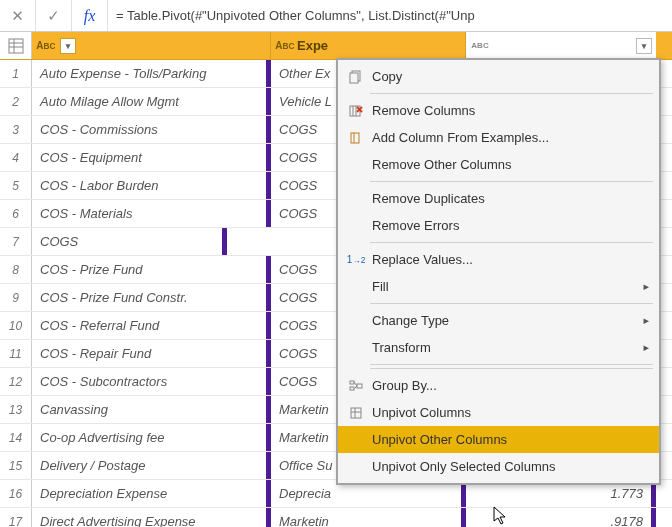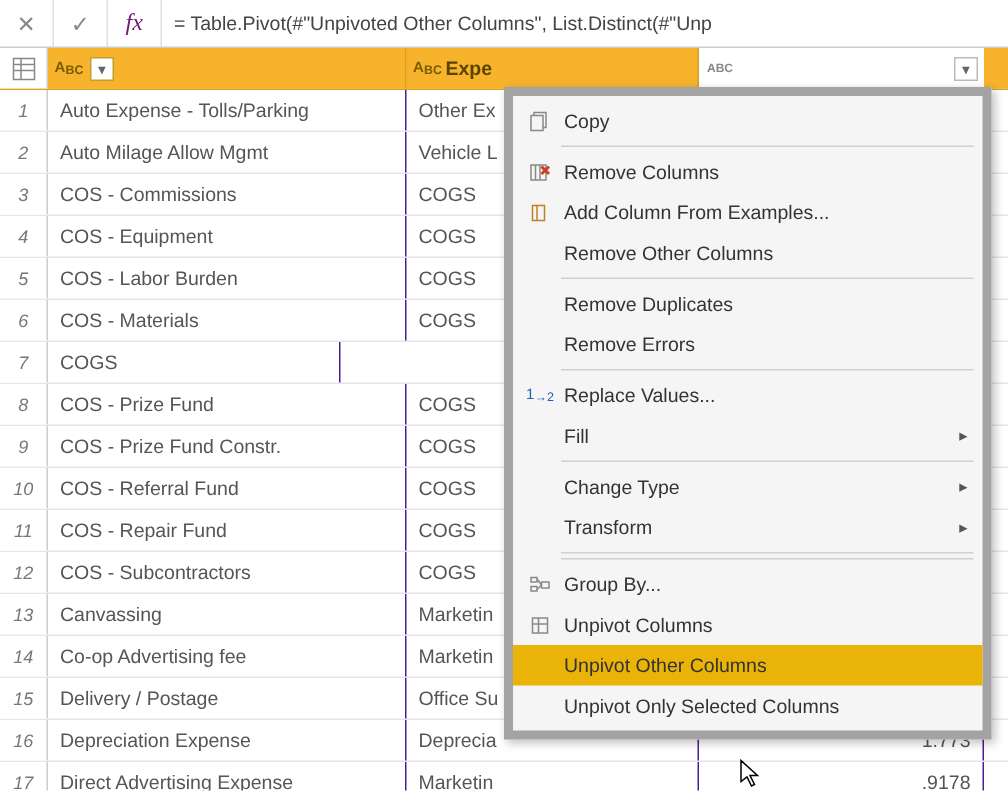--- a/index.html
+++ b/index.html
@@ -26,21 +26,21 @@
     align-items: center;
     justify-content: center;
     border-right: 1px solid #e0e0e0;
     color: #888;
     font-size: 15px;
   }
   .fb-fx {
     font-style: italic;
     font-family: "Times New Roman", serif;
     font-size: 16px;
-    color: #701a75;
+    color: #1d4ed8;
   }
   .fb-input {
     flex: 1;
     display: flex;
     align-items: center;
     padding: 0 8px;
     font-size: 13px;
     color: #444;
     white-space: nowrap;
     overflow: hidden;
@@ -96,38 +96,39 @@
   .rownum {
     width: 32px;
     background: #fff;
     border-right: 1px solid #ccc;
     display:flex;align-items:center;justify-content:center;
     color:#777;
     font-size:12px;
     font-style: italic;
   }
   .cell {
-    border-right: 1px solid #4c1d95;
+    border-right: 5px solid #4c1d95;
     display:flex;align-items:center;
     padding: 0 8px;
     color:#555;
     font-size:13px;
     overflow:hidden;white-space:nowrap;
+    font-style: italic;
   }
   .cell.num { justify-content:flex-end; }
   .col1 { width: 239px; }
   .col2 { width: 195px; }
   .col3 { width: 190px; }
   .context-menu {
     position: absolute;
     left: 336px;
     top: 58px;
     width: 325px;
     background: #f5f5f5;
-    border: 6px solid #a3a3a3;
+    border: 2px solid #a3a3a3;
     box-shadow: 2px 2px 6px rgba(0,0,0,0.25);
     font-size: 13px;
     color: #333;
     padding: 3px 0;
   }
   .cm-item {
     display:flex;align-items:center;
     height: 27px;
     padding: 0 10px 0 6px;
     position: relative;

